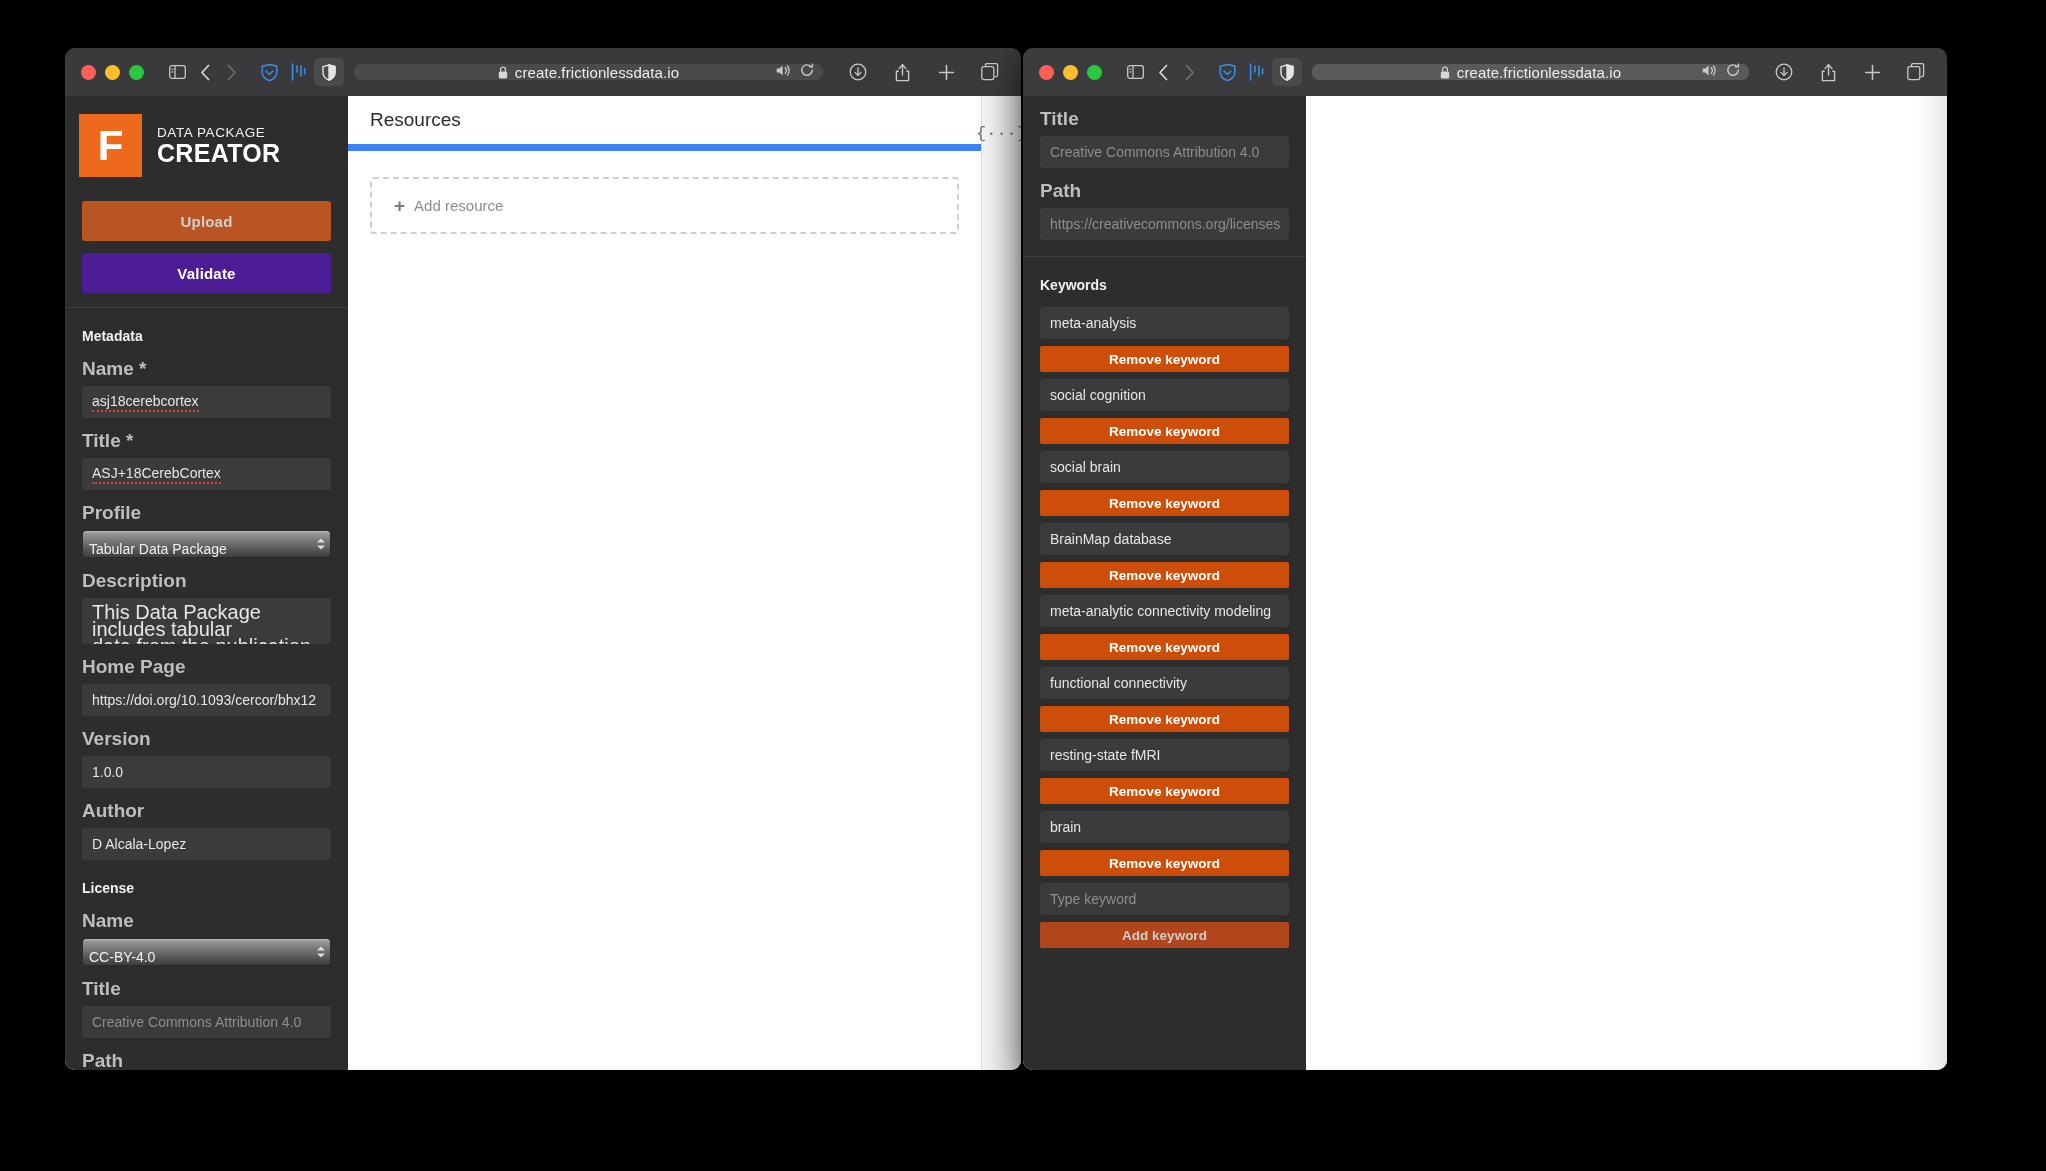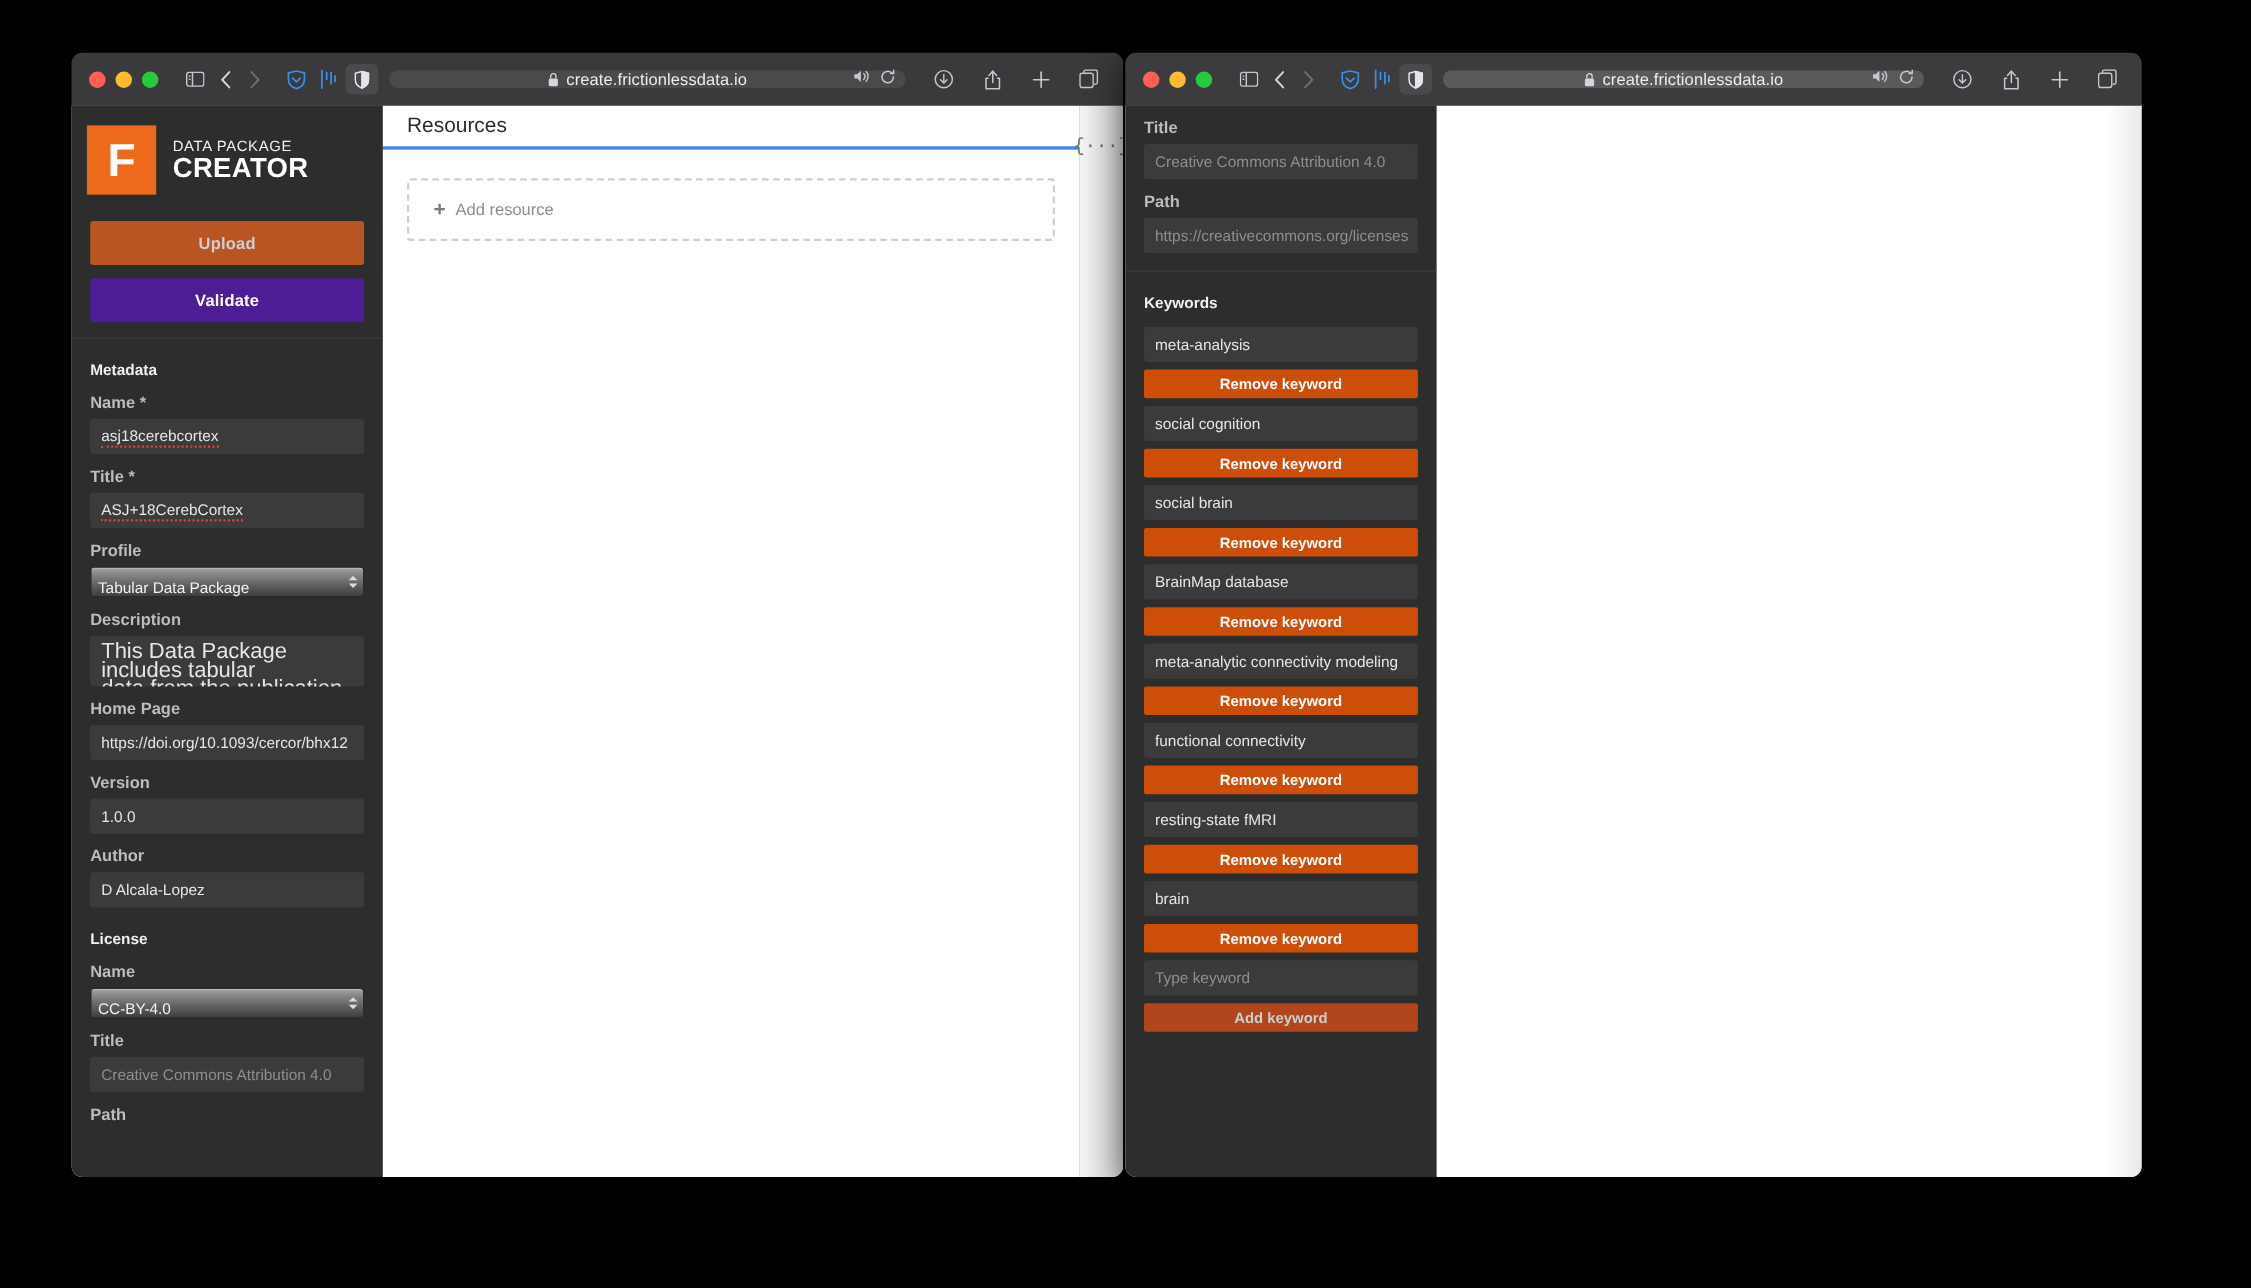--- a/index.html
+++ b/index.html
@@ -108,21 +108,21 @@
     font-family:"Liberation Sans", sans-serif;
   }
   .big-btn.upload   { background:#b95423; color:#cfcfcf; }
   .big-btn.validate { background:#4c1d95; color:#ffffff; }
   .big-btn.download { background:#ef7220; color:#ffffff; }
 
   .divider { height:1px; background:#3d3d3d; margin: 14px 0 0 0; }
 
   .sect { padding: 0 17px; }
   .sect-title { font-size: 14px; font-weight: bold; color:#f0f0f0; margin: 20px 0 14px 0; }
-  .fld-label { font-size: 15px; font-weight: bold; color:#bdbdbd; margin: 0 0 6px 0; }
+  .fld-label { font-size: 19px; font-weight: bold; color:#bdbdbd; margin: 0 0 6px 0; }
 
   .inp {
     width: 100%; height: 32px;
     background:#3b3b3b; border:0; border-radius:3px;
     color:#e6e6e6; font-size:14px; padding: 0 10px;
     font-family:"Liberation Sans", sans-serif;
     margin-bottom: 12px;
     display:flex; align-items:center;
     overflow:hidden; white-space:nowrap;
   }
@@ -150,22 +150,22 @@
     position:absolute; right: 5px; top:50%; transform: translateY(-50%);
     display:flex; flex-direction:column; gap:3px; line-height:0;
   }
   .tri { width:0;height:0;border-left:4px solid transparent;border-right:4px solid transparent; }
   .tri.up { border-bottom:4px solid #dcdcdc; }
   .tri.dn { border-top:4px solid #dcdcdc; }
 
   
   .main-white { flex: 1; background:#ffffff; display:flex; flex-direction:column; min-width:0; }
   .res-header {
-    height: 40px; display:flex; align-items:center; padding: 0 22px;
-    border-bottom: 3px solid #3b82f6;
+    height: 55px; display:flex; align-items:center; padding: 0 22px;
+    border-bottom: 7px solid #3b82f6;
   }
   .res-title { font-size: 19px; color:#2c2c2c; }
   .res-body { padding: 26px 22px; }
   .add-res {
     height: 57px; border: 2px dashed #cfcfcf; border-radius: 3px;
     display:flex; align-items:center; padding-left: 22px; gap: 9px;
     color:#8c8c8c; font-size: 15px; cursor:pointer;
   }
   .add-res .plus { font-size: 19px; font-weight:bold; color:#7a7a7a; line-height:1; }
 

